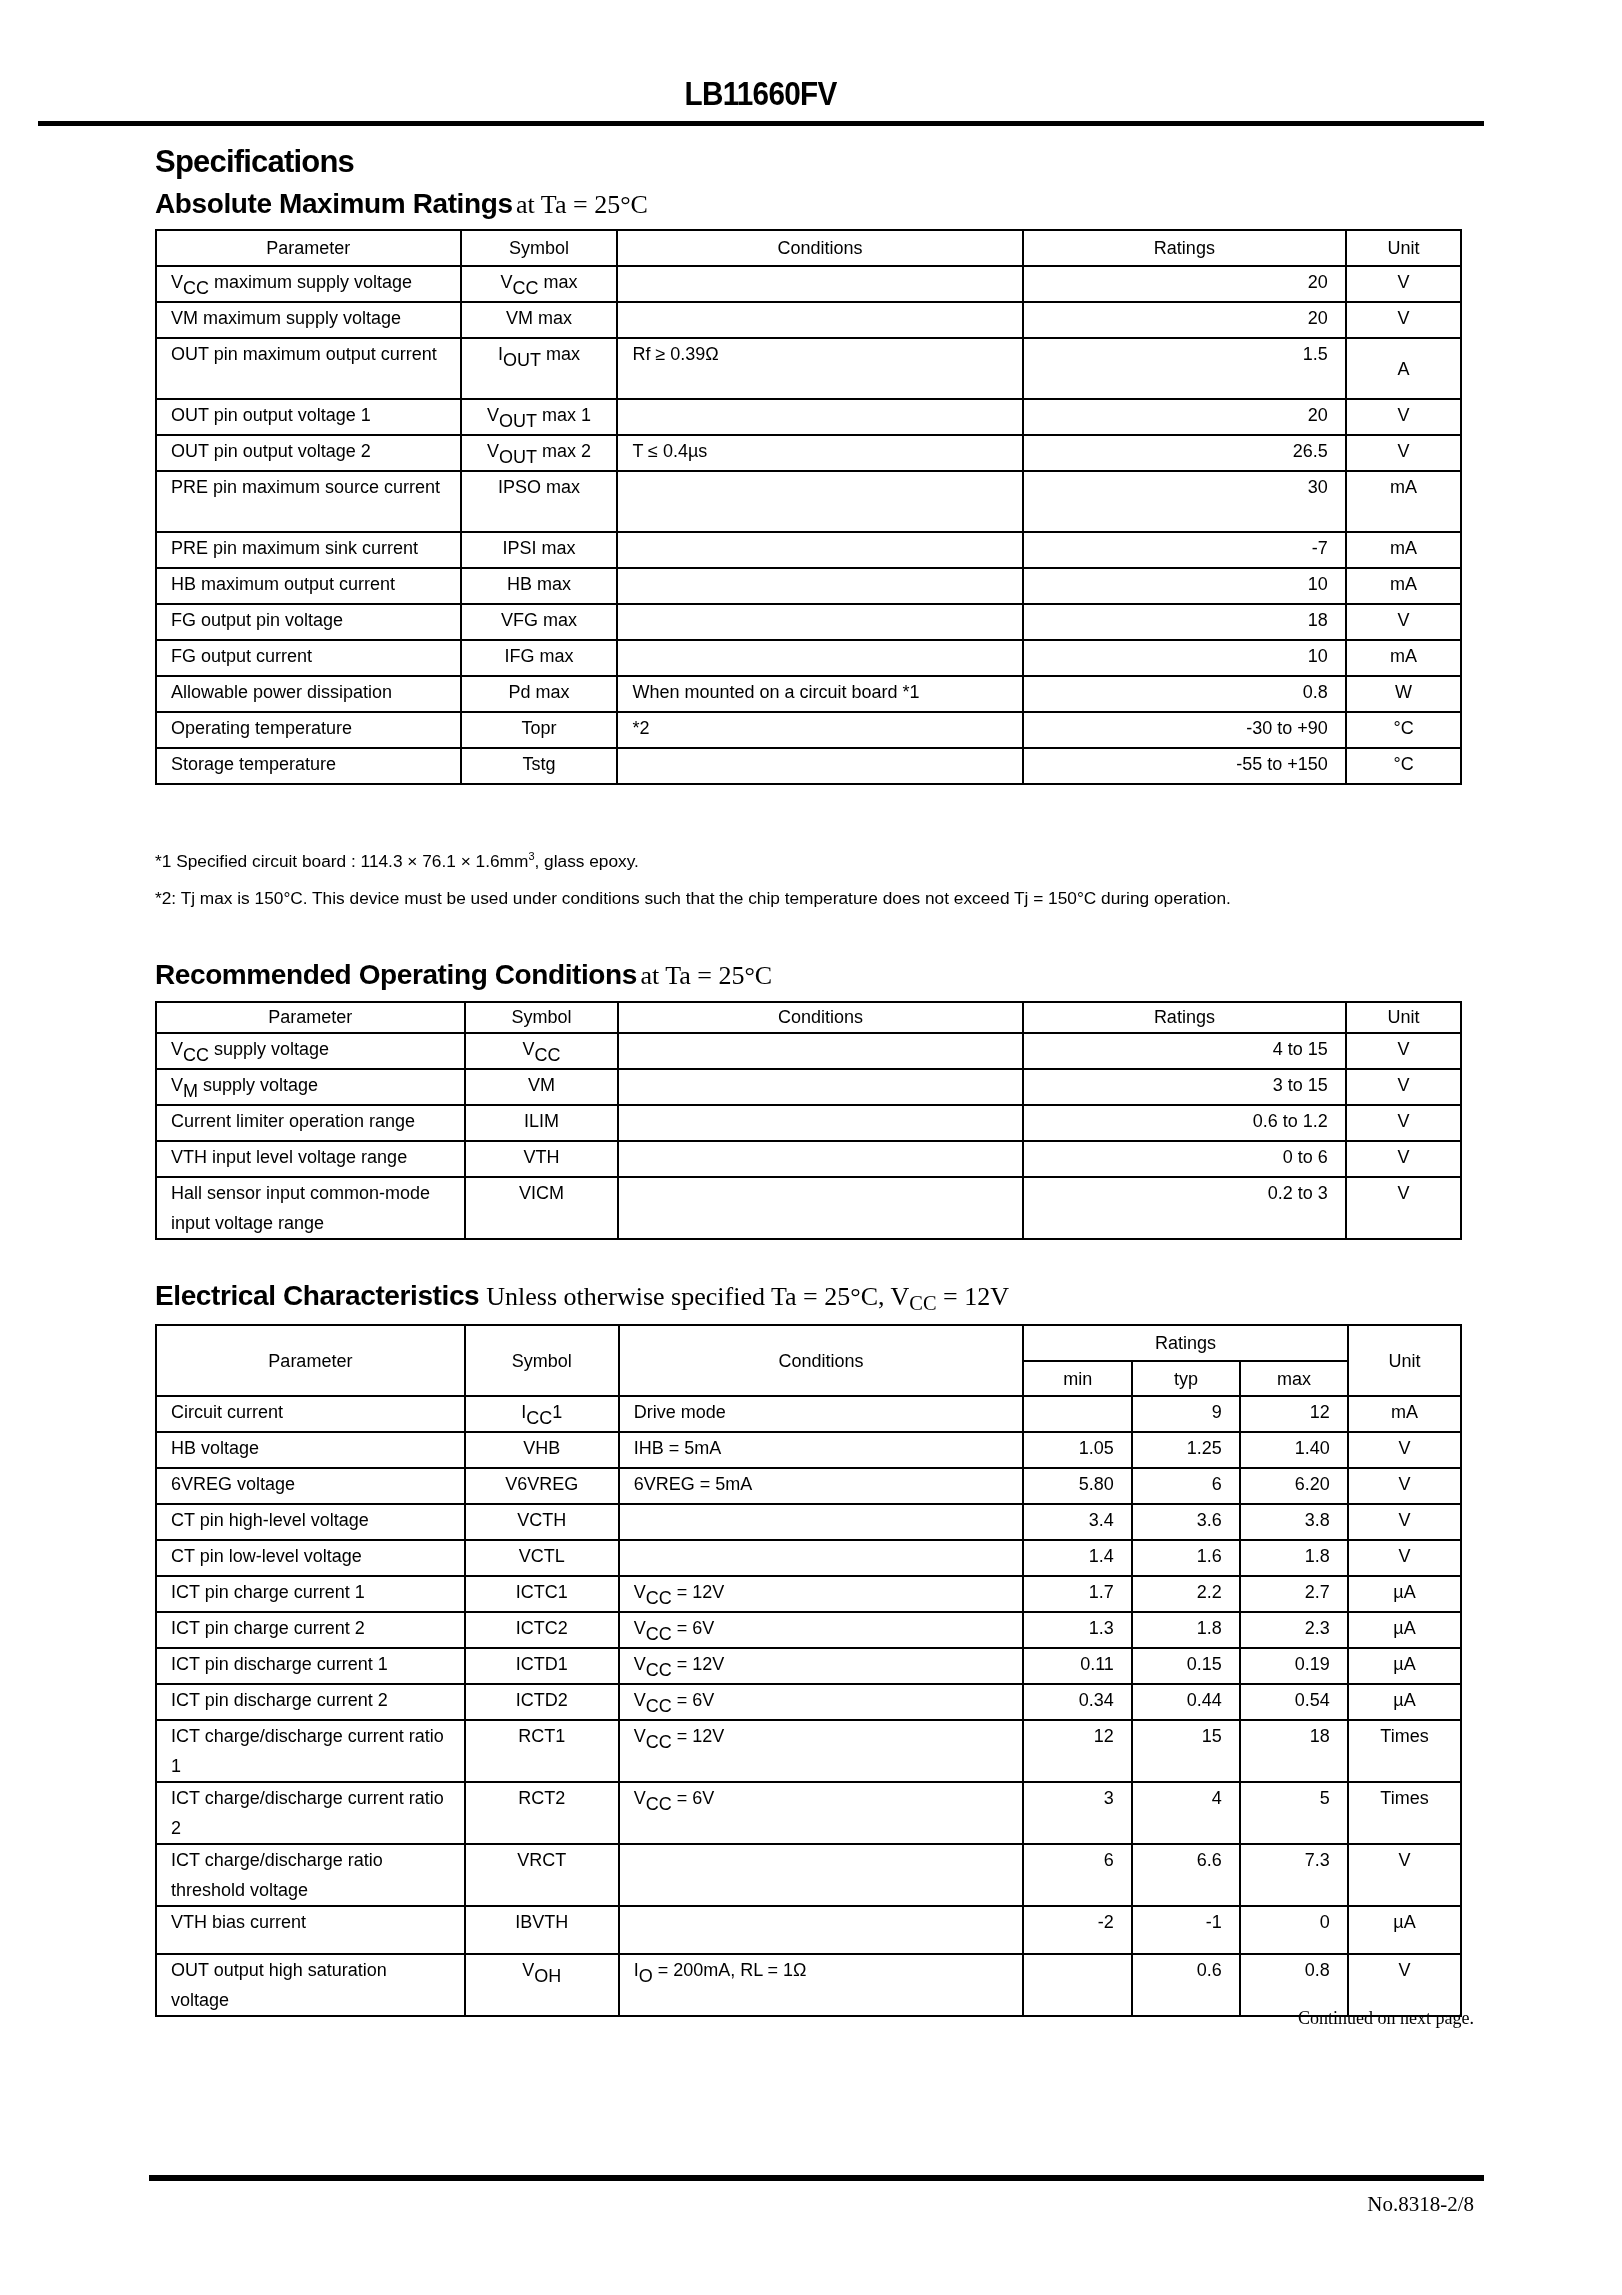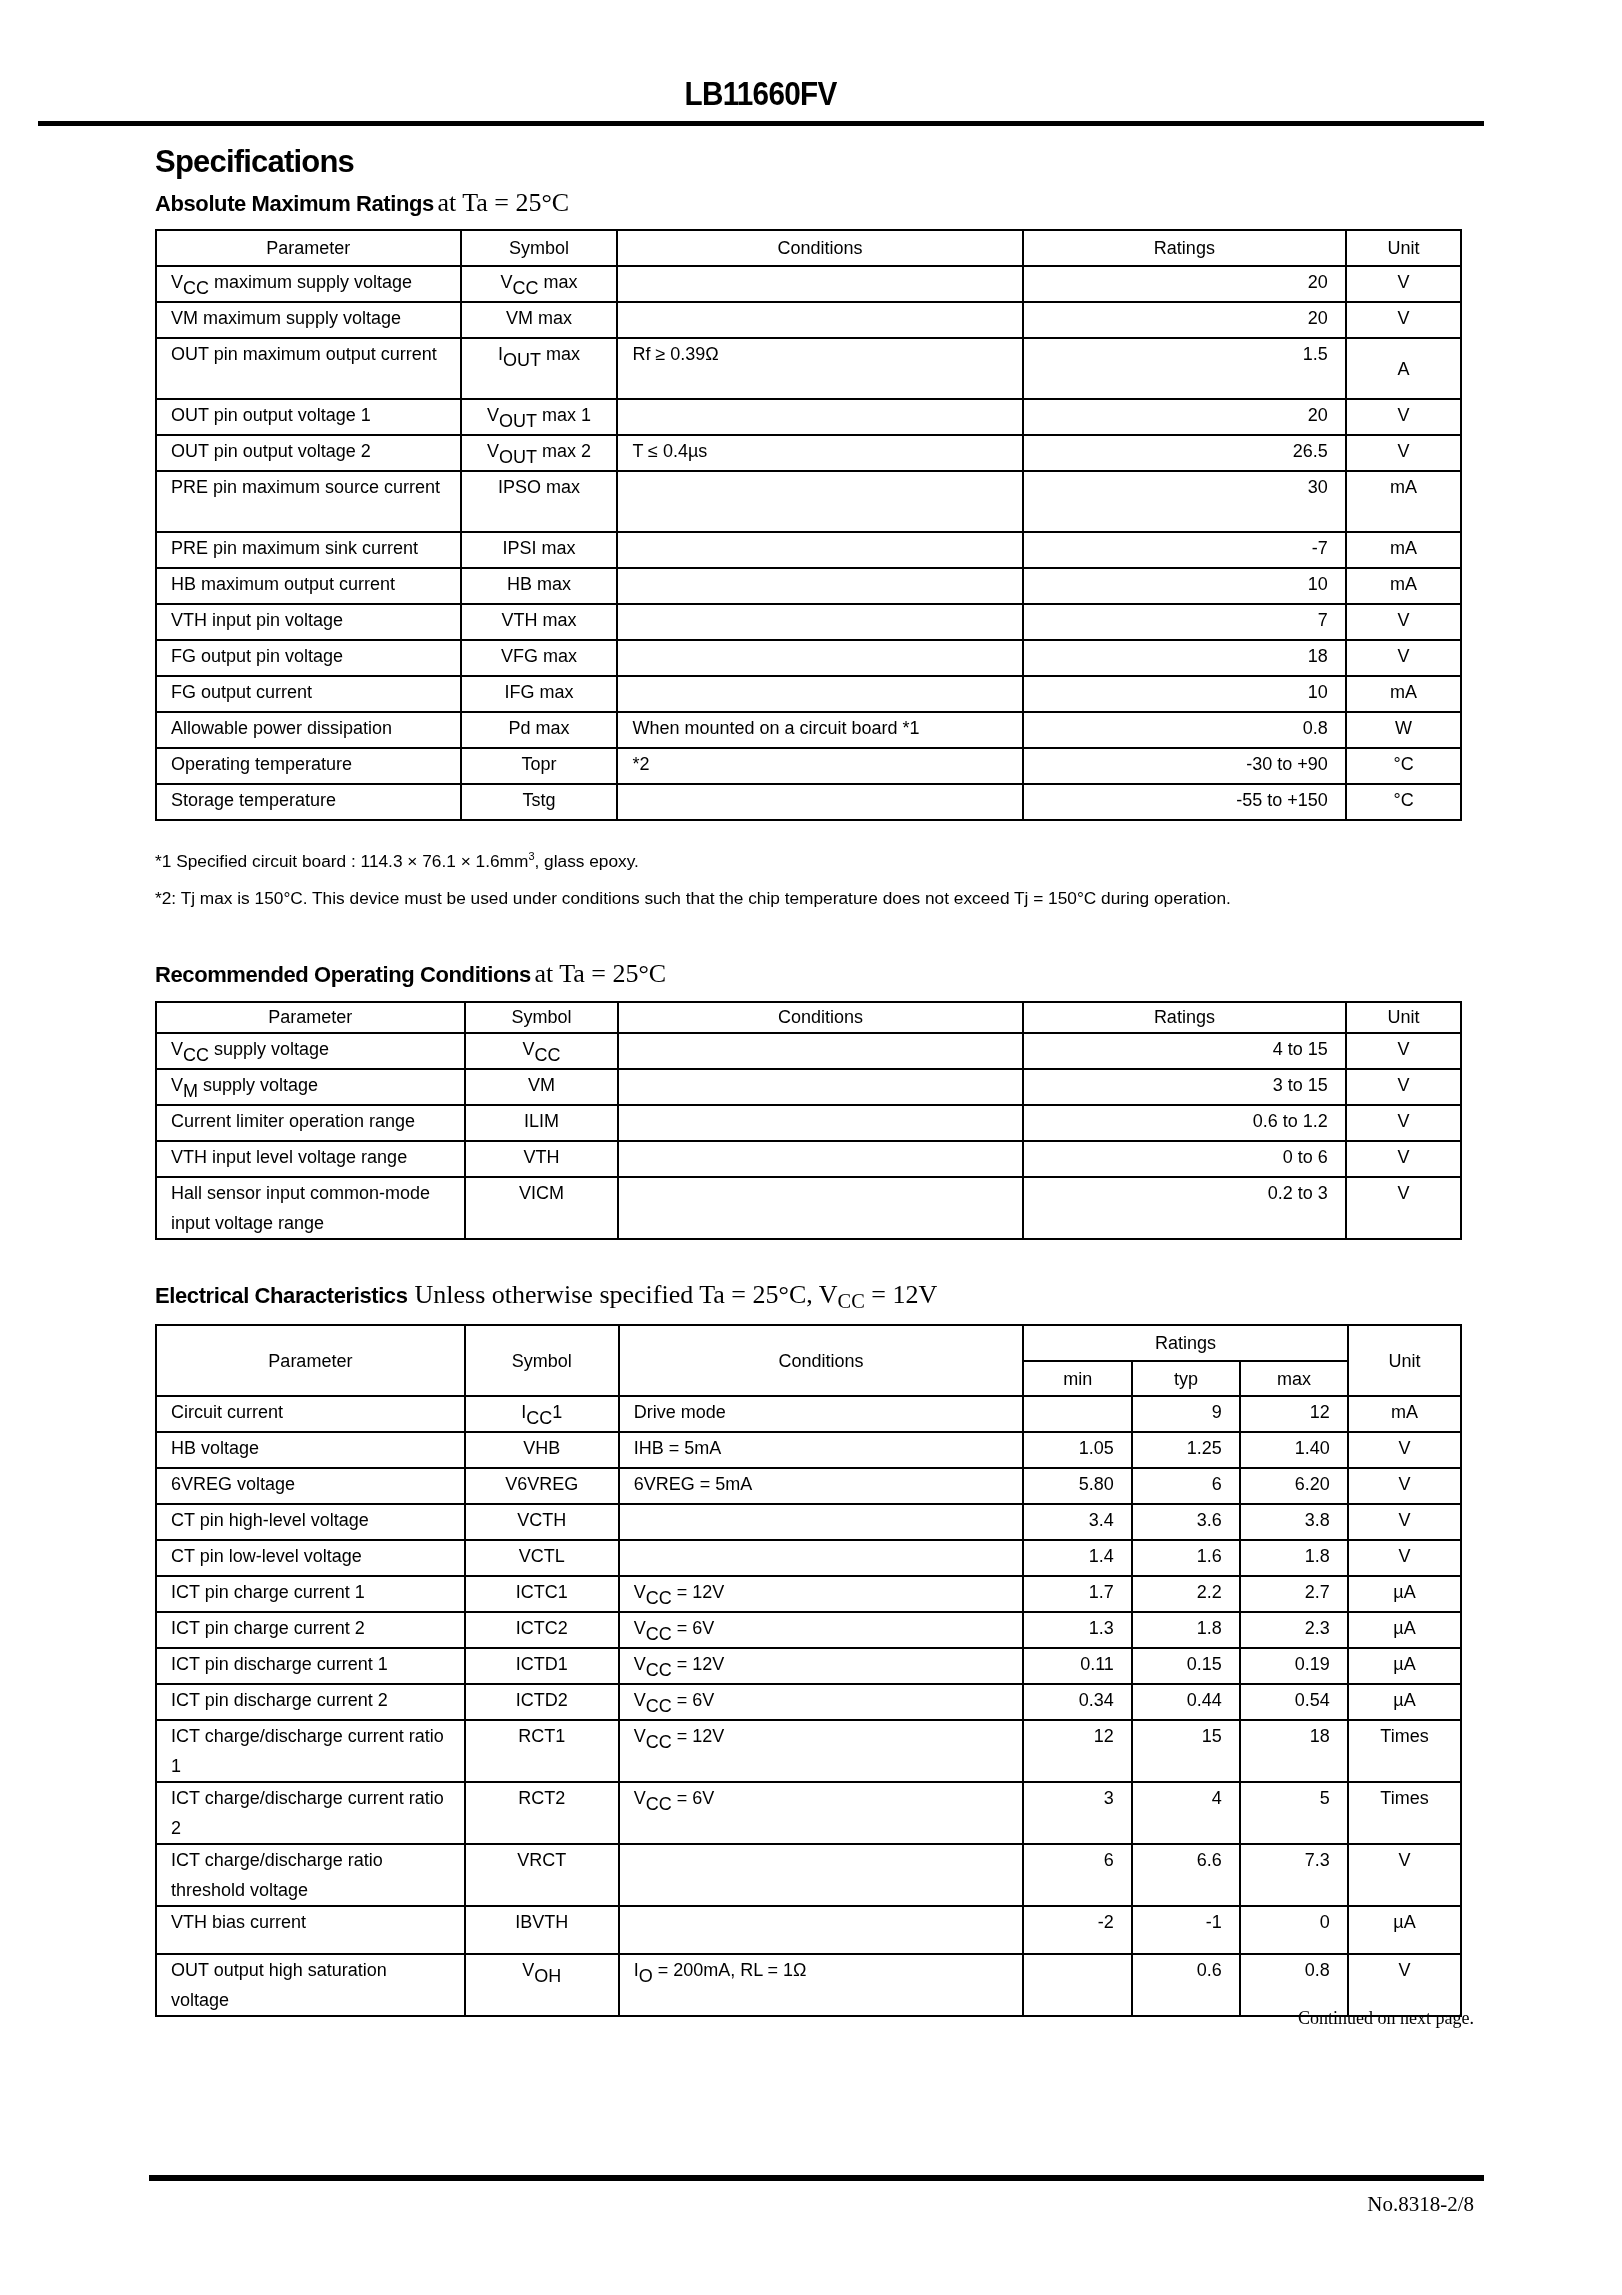--- a/index.html
+++ b/index.html
@@ -2,21 +2,21 @@
 <html style="font-size:12.6px"><head>
 <meta charset="utf-8">
 <style>
   html, body { margin:0; padding:0; background:#ffffff; }
   body { width:1623px; height:2295px; position:relative; font-family:"Liberation Sans", sans-serif; color:#000; overflow:hidden; }
   .abs { position:absolute; }
   .doc-title { left:0; width:1521px; top:75px; text-align:center; font-weight:bold; font-size:33px; letter-spacing:-0.8px; transform:scaleX(0.9); transform-origin:center; }
   .rule-top { left:38px; top:121px; width:1446px; height:4.7px; background:#000; }
   .rule-bottom { left:149px; top:2175px; width:1335px; height:5.5px; background:#000; }
   .section-title { left:155px; top:144px; font-weight:bold; font-size:31px; letter-spacing:-0.8px; }
-  .sub-title { font-weight:bold; font-size:22px; letter-spacing:-0.4px; }
+  .sub-title { font-weight:bold; font-size:28px; letter-spacing:-0.4px; }
   .sub-cond { font-family:"Liberation Serif", serif; font-weight:normal; font-size:26px; }
   .sub-cond sub { font-size:20.4px; vertical-align:-4.7px; }
   table.spec { position:absolute; left:155px; border-collapse:collapse; font-size:18px; }
   table.spec td, table.spec th { border:2.4px solid #000; padding:0 14px; font-weight:normal; vertical-align:top; line-height:30px; }
   table.spec th { text-align:center; vertical-align:middle; }
   table.spec td.c-sym { text-align:center; }
   table.spec td.c-rate, table.spec td.c-num { text-align:right; padding-right:17.3px; }
   table.spec td.c-unit { text-align:center; }
   table.spec td.mid { vertical-align:middle; }
   table.spec sub { font-size:18px; vertical-align:-5.5px; line-height:0; }
@@ -104,27 +104,20 @@
         <td class="c-cond"><span></span></td>
         <td class="c-rate"><span>-7</span></td>
         <td class="c-unit"><span>mA</span></td>
       </tr>
       <tr style="height: 36px;">
         <td class="c-param"><span>HB maximum output current</span><sub></sub><span></span></td>
         <td class="c-sym"><span>HB max</span><sub></sub><span></span></td>
         <td class="c-cond"><span></span></td>
         <td class="c-rate"><span>10</span></td>
         <td class="c-unit"><span>mA</span></td>
-      </tr>
-      <tr style="height: 36px;">
-        <td class="c-param"><span>VTH input pin voltage</span><sub></sub><span></span></td>
-        <td class="c-sym"><span>VTH max</span><sub></sub><span></span></td>
-        <td class="c-cond"><span></span></td>
-        <td class="c-rate"><span>7</span></td>
-        <td class="c-unit"><span>V</span></td>
       </tr>
       <tr style="height: 36px;">
         <td class="c-param"><span>FG output pin voltage</span><sub></sub><span></span></td>
         <td class="c-sym"><span>VFG max</span><sub></sub><span></span></td>
         <td class="c-cond"><span></span></td>
         <td class="c-rate"><span>18</span></td>
         <td class="c-unit"><span>V</span></td>
       </tr>
       <tr style="height: 36px;">
         <td class="c-param"><span>FG output current</span><sub></sub><span></span></td>

